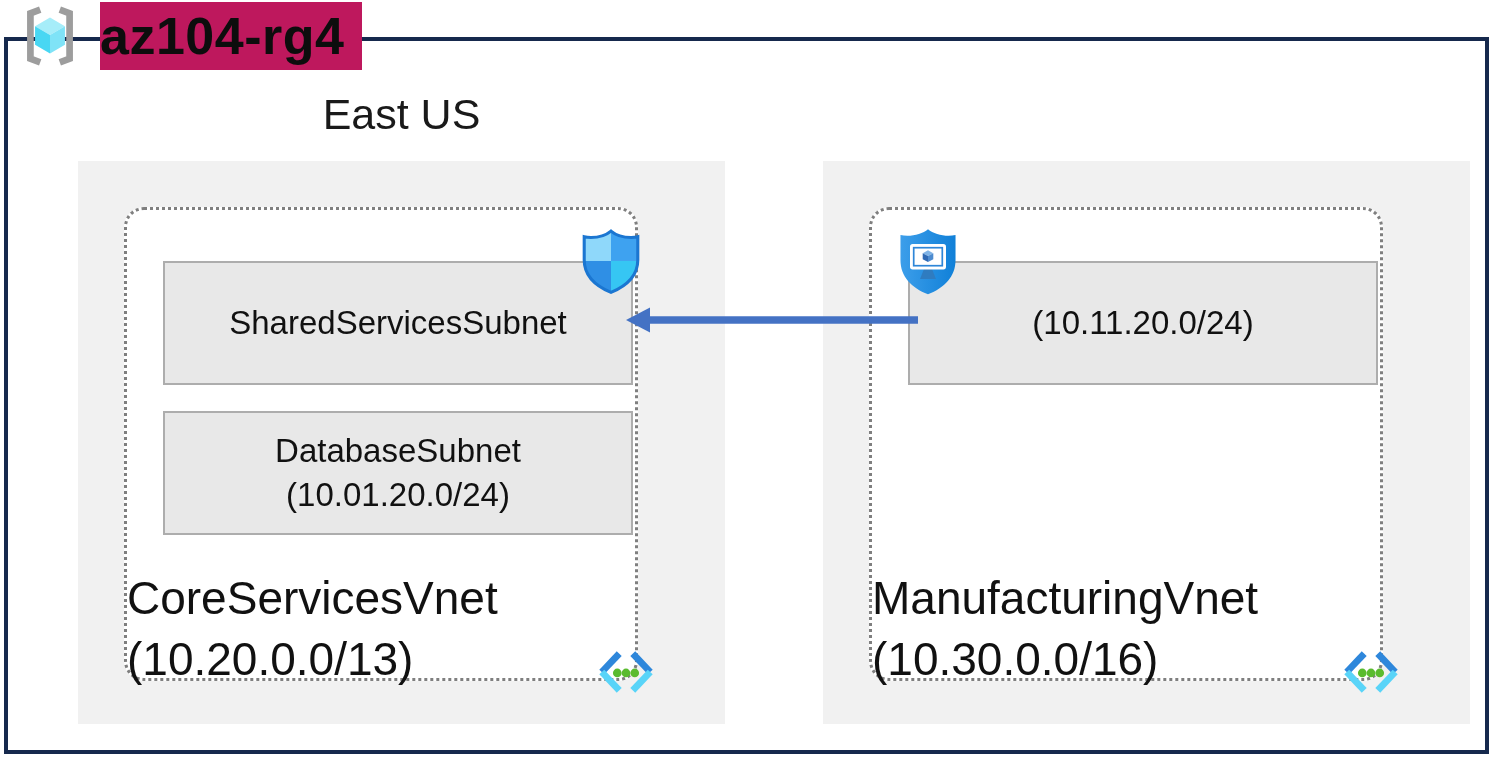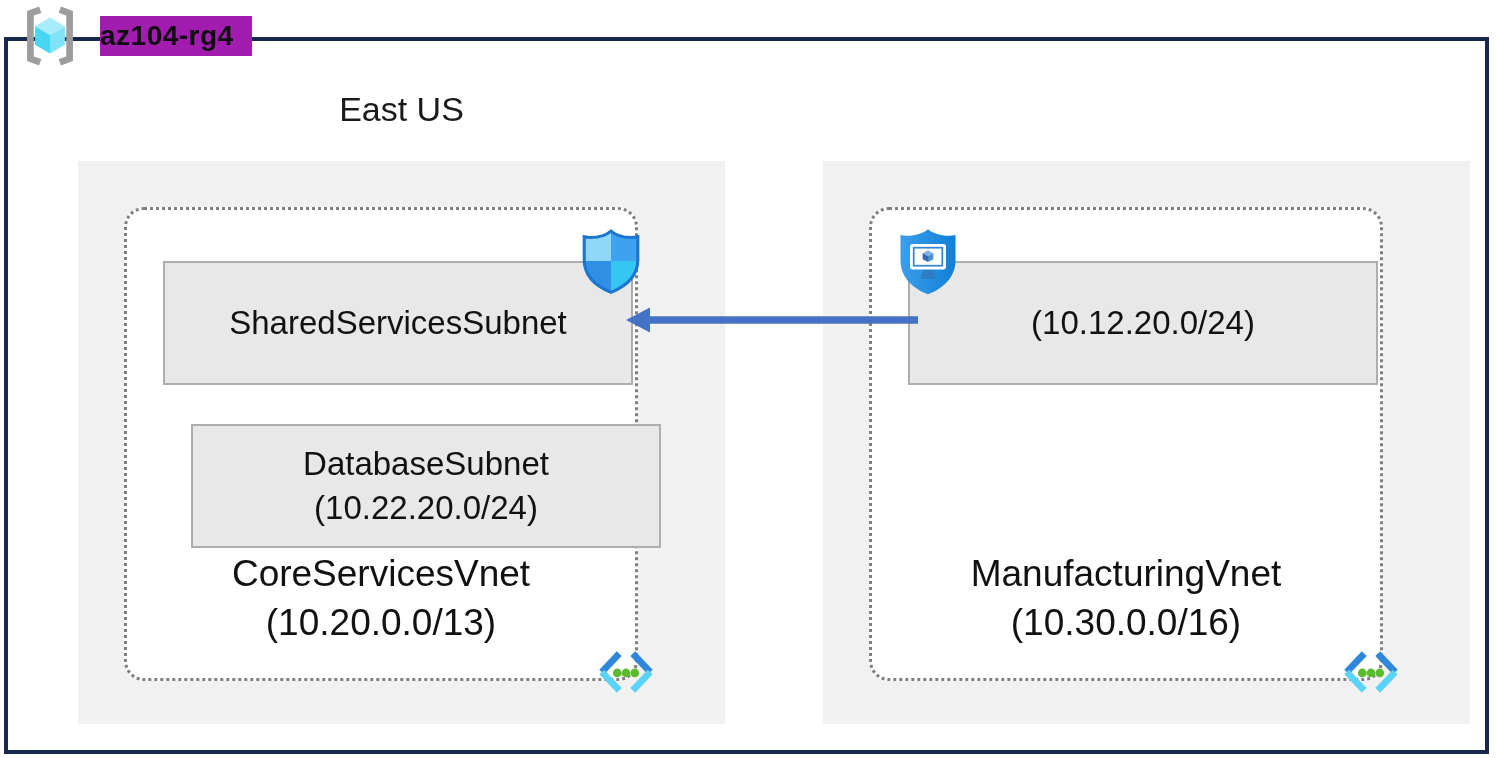--- a/index.html
+++ b/index.html
@@ -11,48 +11,48 @@
   .frame{
     position:absolute;left:4px;top:37px;width:1485px;height:717px;
     border:4px solid var(--frame,#16294D);box-sizing:border-box;z-index:0;
   }
   .header{
     position:absolute;left:16px;top:2px;height:68px;
     display:flex;align-items:center;z-index:5;
   }
   .rg-icon{width:68px;height:66px;display:block;}
   .diagram-title{
-    font-size:28px;font-weight:bold;color:#0d0d0d;background:#a21caf;
+    font-size:52px;font-weight:bold;color:#0d0d0d;background:#be185d;
     padding:4px 18px 4px 0;margin-left:16px;letter-spacing:0.5px;
   }
   .region-label{
     position:absolute;top:90px;width:647px;text-align:center;
-    font-size:34px;color:#1a1a1a;z-index:2;
+    font-size:43px;color:#1a1a1a;z-index:2;
   }
   .region-label.east{left:78px;} .region-label.west{left:823px;}
   .region-box{
     position:absolute;top:161px;width:647px;height:563px;
     background:var(--region-fill,#F1F1F1);z-index:1;
   }
   .region-box.east{left:78px;} .region-box.west{left:823px;}
   .vnet-box{
     position:absolute;left:46px;top:46px;width:514px;height:474px;
     background:#ffffff;border:3px dotted var(--vnet-border,#7F7F7F);
     border-radius:20px;box-sizing:border-box;
   }
   .subnet{
     position:absolute;left:36px;width:470px;height:124px;box-sizing:border-box;
     background:var(--subnet-fill,#E8E8E8);border:2px solid var(--subnet-border,#ADADAD);
     display:flex;flex-direction:column;align-items:center;justify-content:center;
     font-size:33px;line-height:1.32;text-align:center;z-index:2;
   }
-  .subnet.s1{top:51px;} .subnet.s2{top:214px;margin-left:28px;}
+  .subnet.s1{top:51px;} .subnet.s2{top:201px;}
   .vnet-label{
-    position:absolute;left:0;width:100%;top:340px;text-align:center;
-    font-size:37px;line-height:1.32;z-index:1;
+    position:absolute;left:0;width:100%;top:358px;text-align:left;
+    font-size:46px;line-height:1.32;z-index:1;
   }
   .vnet-icon{position:absolute;left:468px;top:436px;width:62px;height:52px;z-index:3;}
   .nsg-icon{position:absolute;left:578px;top:228px;width:66px;height:68px;z-index:6;}
   .bastion-icon{position:absolute;left:894px;top:226px;width:68px;height:72px;z-index:6;}
   .arrow-svg{position:absolute;left:618px;top:302px;width:302px;height:36px;z-index:4;}
 </style>
 </head>
 <body>
 
 <div id="canvas">
@@ -72,42 +72,42 @@
 
   <div class="region-label east">East US</div>
 
   <div class="region-box east">
     <div class="vnet-box">
       <div class="subnet s1">
         <span>SharedServicesSubnet</span>
       </div>
       <div class="subnet s2">
         <span>DatabaseSubnet</span>
-        <span>(10.22.20.0/24)</span>
+        <span>(10.01.20.0/24)</span>
       </div>
       <div class="vnet-label">
         <div>CoreServicesVnet</div>
         <div>(10.20.0.0/13)</div>
       </div>
       <svg class="vnet-icon" viewBox="0 0 64 52">
         <line x1="25" y1="7" x2="7" y2="26" stroke="#2E87DB" stroke-width="7"></line>
         <line x1="7" y1="26" x2="25" y2="45" stroke="#59D4F8" stroke-width="7"></line>
         <line x1="39" y1="7" x2="57" y2="26" stroke="#2E87DB" stroke-width="7"></line>
         <line x1="57" y1="26" x2="39" y2="45" stroke="#59D4F8" stroke-width="7"></line>
         <circle cx="23" cy="27" r="4.5" fill="#5ABB2F"></circle>
         <circle cx="32" cy="27" r="4.5" fill="#5ABB2F"></circle>
         <circle cx="41" cy="27" r="4.5" fill="#5ABB2F"></circle>
       </svg>
     </div>
   </div>
 
   <div class="region-box west">
     <div class="vnet-box">
       <div class="subnet s1">
-        <span>(10.12.20.0/24)</span>
+        <span>(10.11.20.0/24)</span>
       </div>
       <div class="vnet-label">
         <div>ManufacturingVnet</div>
         <div>(10.30.0.0/16)</div>
       </div>
       <svg class="vnet-icon" viewBox="0 0 64 52">
         <line x1="25" y1="7" x2="7" y2="26" stroke="#2E87DB" stroke-width="7"></line>
         <line x1="7" y1="26" x2="25" y2="45" stroke="#59D4F8" stroke-width="7"></line>
         <line x1="39" y1="7" x2="57" y2="26" stroke="#2E87DB" stroke-width="7"></line>
         <line x1="57" y1="26" x2="39" y2="45" stroke="#59D4F8" stroke-width="7"></line>

